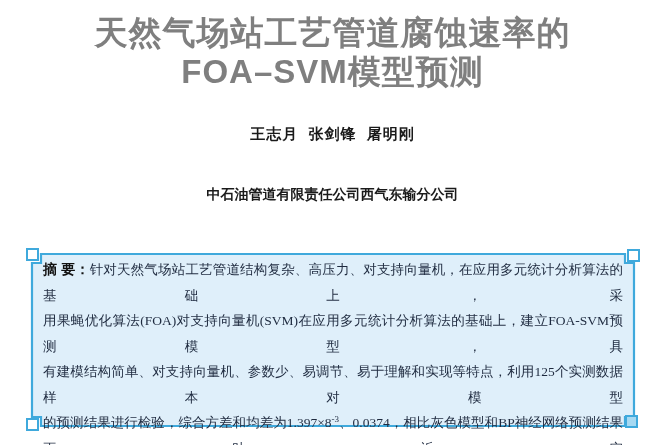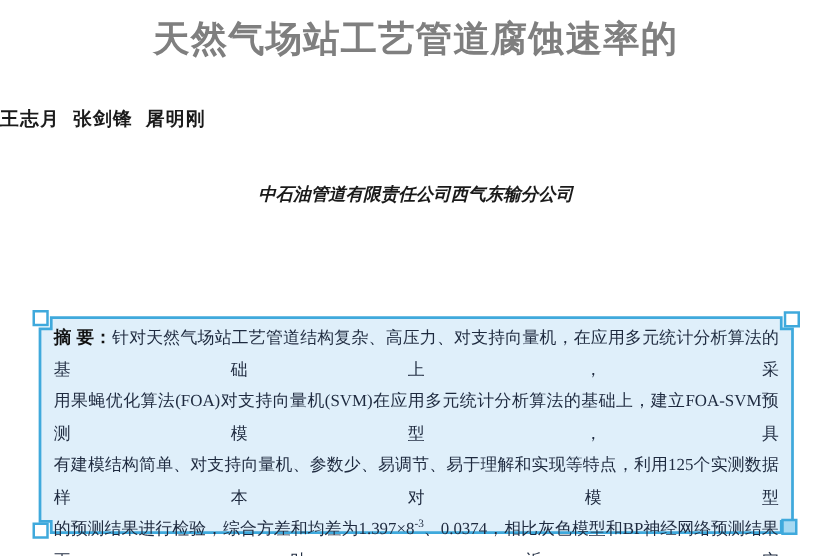--- a/index.html
+++ b/index.html
@@ -10,41 +10,41 @@
     --corner-fill:#a6d9f2;
   }
   *{margin:0;padding:0;box-sizing:border-box;}
   html,body{width:665px;height:445px;background:#ffffff;overflow:hidden;}
   body{position:relative;font-family:"Liberation Sans",sans-serif;}
 
   .title-block{padding-top:13px;text-align:center;}
   .title-line{
     font-family:"Liberation Sans",sans-serif;
     font-weight:700;
-    font-size:29px;
+    font-size:33px;
     line-height:39px;
     color:var(--title-gray);
     letter-spacing:1px;
   }
   .authors{
     margin-top:34px;
+    text-align:center;
     font-weight:700;
     font-size:15px;
     color:#1a1a1a;
     letter-spacing:1px;
     white-space:pre-wrap;
   }
   .affiliation{
     margin-top:42px;
     text-align:center;
     font-family:"Liberation Serif",serif;
     font-weight:700;
     font-size:14px;
     color:#1a1a1a;
-    font-style:italic;
   }
 
   .abstract-box{
     position:absolute;
     left:25px;
     top:248px;
     width:616px;
     height:184px;
   }
   .abstract-box svg{position:absolute;left:0;top:0;}
@@ -73,20 +73,21 @@
     color:#111;
     white-space:pre-wrap;
   }
   sup{font-size:9px;line-height:0;}
 </style>
 </head>
 <body>
 
 <div class="title-block">
   <div class="title-line">天然气场站工艺管道腐蚀速率的</div>
+  <div class="title-line">FOA–SVM模型预测</div>
 </div>
 
 <div class="authors">王志月  张剑锋  屠明刚</div>
 
 <div class="affiliation">中石油管道有限责任公司西气东输分公司</div>
 
 <div class="abstract-box">
   <svg width="616" height="184" viewBox="0 0 616 184" aria-hidden="true">
 
     <path d="M 16,6 H 600 V 15 H 609 V 169 H 600 V 178 H 16 V 169 H 7 V 15 H 16 Z" fill="var(--box-bg)" stroke="var(--box-border)" stroke-width="2.2"></path>

